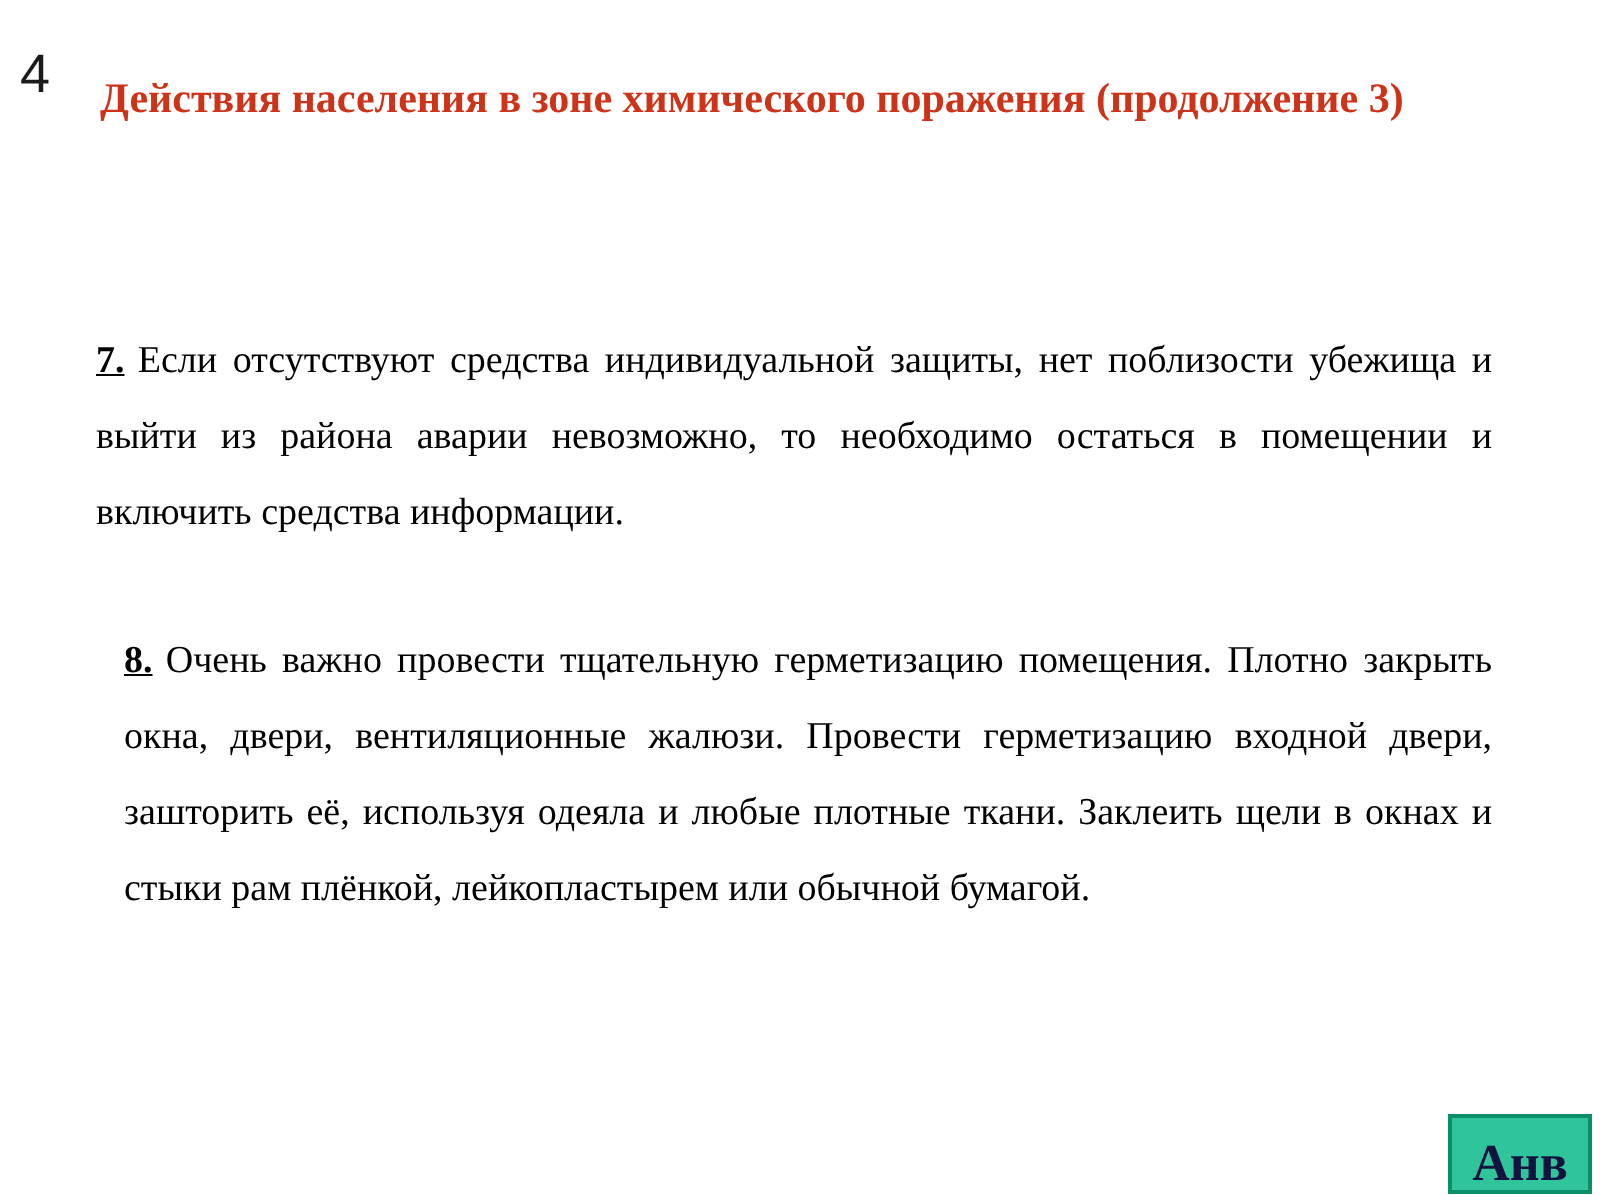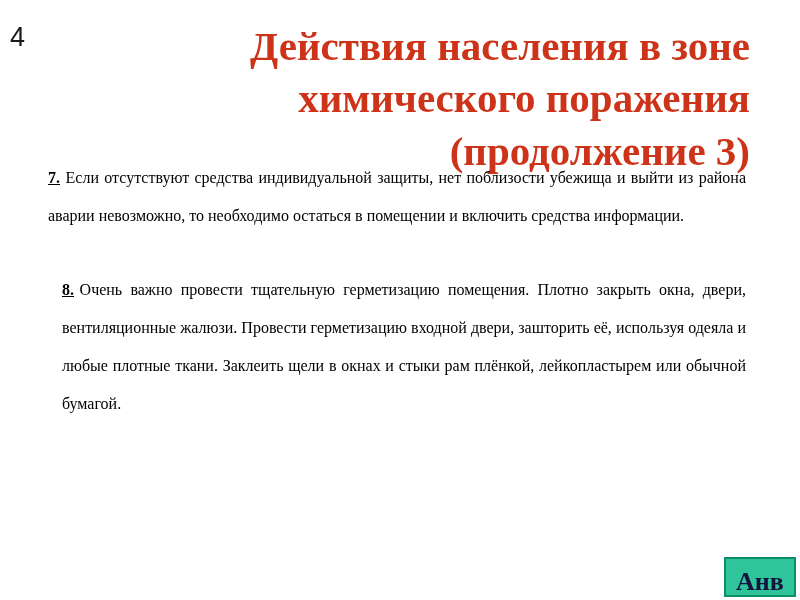--- a/index.html
+++ b/index.html
@@ -20,38 +20,38 @@
     left: 10px;
     top: 24px;
     font-family: "Liberation Sans", sans-serif;
     font-size: 27px;
     font-weight: 400;
     color: #1a1a1a;
     line-height: 1;
   }
   .slide-title {
     position: absolute;
-    top: 20px;
+    top: 36px;
     left: 50px;
     right: 50px;
-    text-align: right;
+    text-align: left;
     font-family: "Liberation Serif", serif;
     font-weight: bold;
-    font-size: 41px;
+    font-size: 21px;
     line-height: 1.28;
     color: var(--title-color, #cc3318);
   }
   .content {
     position: absolute;
     top: 143px;
     left: 48px;
     right: 54px;
   }
   .para {
-    font-size: 16px;
+    font-size: 19px;
     line-height: 38px;
     text-align: justify;
     text-align-last: left;
     color: var(--body-text, #000000);
   }
   .para-8 {
     margin-top: 36px;
     padding-left: 14px;
   }
   .para-marker {

